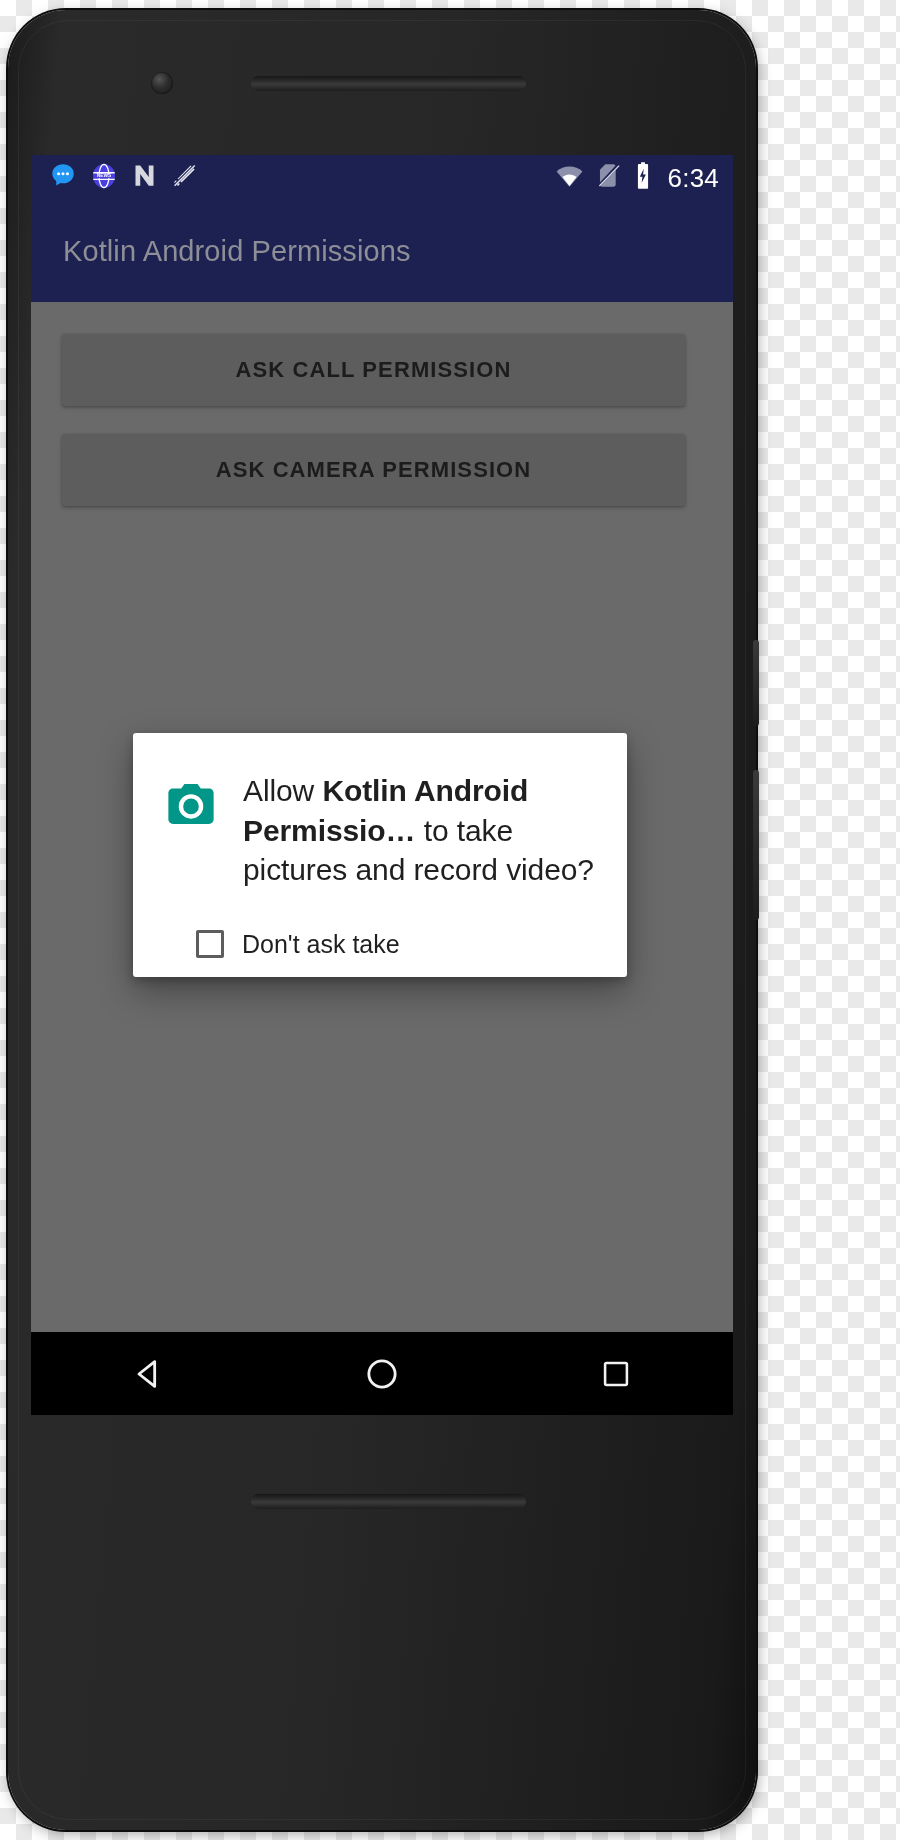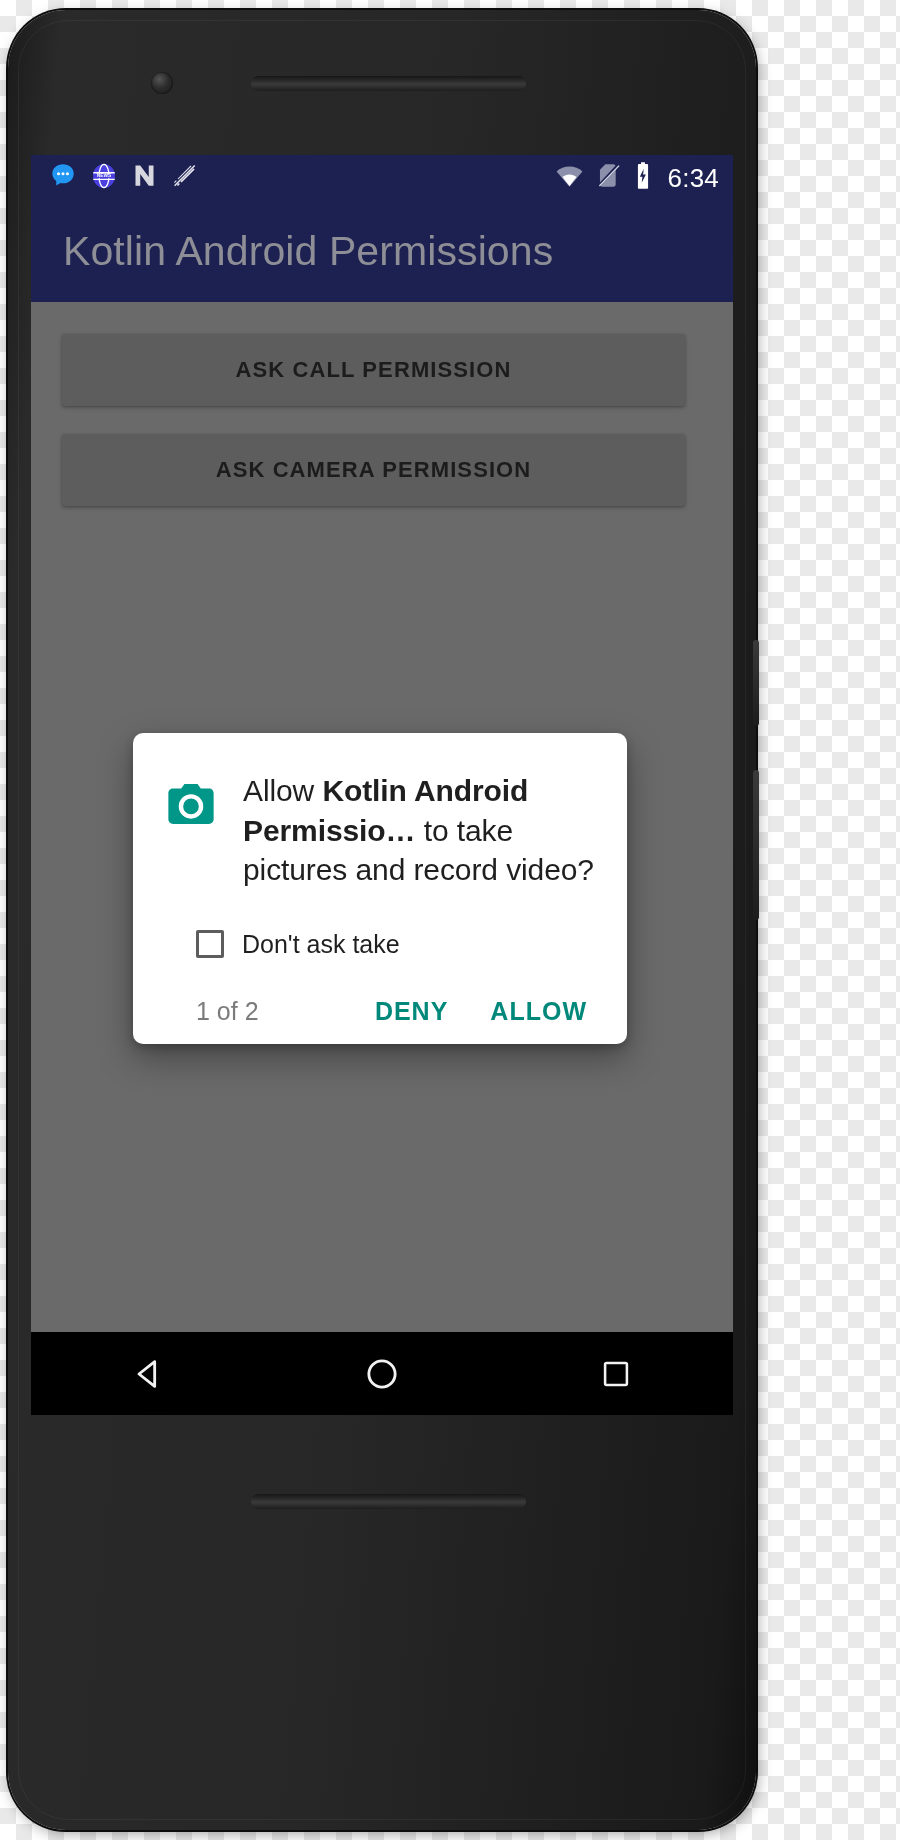--- a/index.html
+++ b/index.html
@@ -96,21 +96,21 @@
 
   
   .appbar {
     height: 102px;
     background: #1d2151;
     display: flex; align-items: center;
     padding-left: 32px;
   }
   .appbar-title {
     color: #8e8e96;
-    font-size: 41px;
+    font-size: 29px;
     font-weight: 400;
     letter-spacing: .1px;
   }
 
   
   .content {
     position: relative;
     height: 1030px;
     background: #6a6a6a;
     padding: 32px 48px 0 31px;
@@ -130,21 +130,21 @@
     margin-bottom: 28px;
     cursor: pointer;
   }
 
   
   .dialog {
     position: absolute;
     left: 102px; top: 431px;
     width: 494px;
     background: #ffffff;
-    border-radius: 10px;
+    border-radius: 3px;
     box-shadow: 0 14px 34px rgba(0,0,0,.35), 0 4px 10px rgba(0,0,0,.22);
     padding: 38px 30px 18px 30px;
   }
   .dlg-main { display: flex; align-items: flex-start; gap: 24px; }
   .dlg-icon-wrap { flex: 0 0 auto; padding-top: 6px; }
   .dlg-msg {
     font-size: 30px;
     line-height: 1.32;
     color: #1f1f1f;
     font-weight: 400;
@@ -284,27 +284,20 @@
             <div class="dlg-msg">
               <span>Allow </span><b>Kotlin Android Permissio…</b><span> to take pictures and record video?</span>
             </div>
           </div>
 
           <div class="dlg-check-row">
             <span class="checkbox"></span>
             <span class="check-label">Don't ask take</span>
           </div>
 
-          <div class="dlg-actions">
-            <span class="dlg-count">1 of 2</span>
-            <div class="dlg-btns">
-              <button class="dlg-btn">DENY</button>
-              <button class="dlg-btn">ALLOW</button>
-            </div>
-          </div>
         </div>
       </div>
 
       <div class="navbar">
         <div class="nav-item">
           <svg width="40" height="40" viewBox="0 0 24 24">
               <path fill="#f2f2f2" d="M16.4 4.2 6.2 12l10.2 7.8z" opacity="0"></path>
               <path fill="none" stroke="#f2f2f2" stroke-width="1.7" stroke-linejoin="round" d="M16 4.6 6.6 12 16 19.4z"></path>
             </svg>
         </div>

